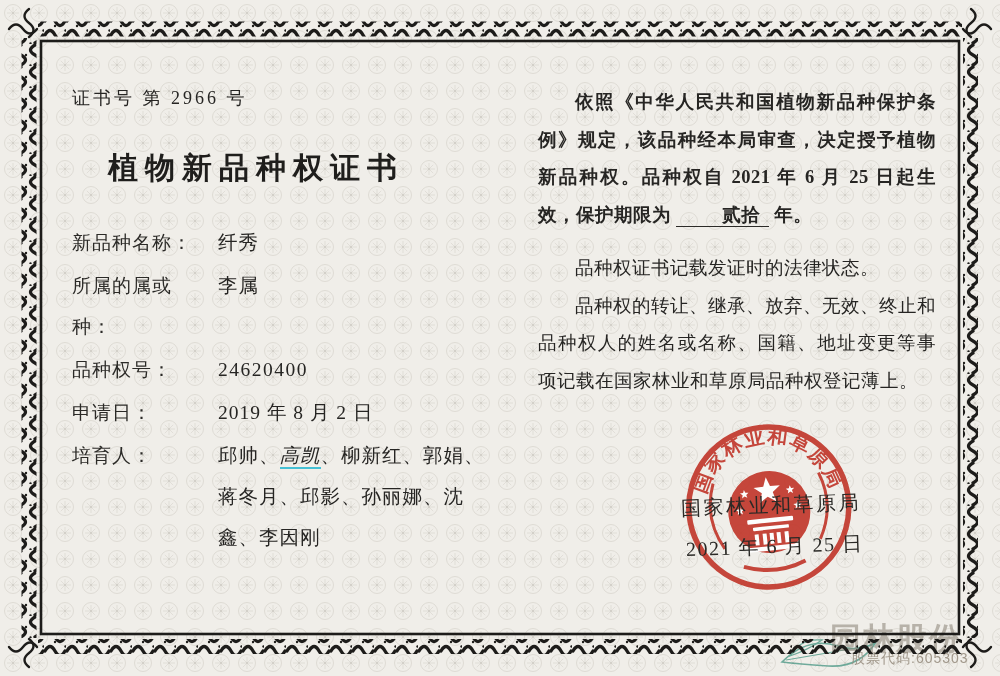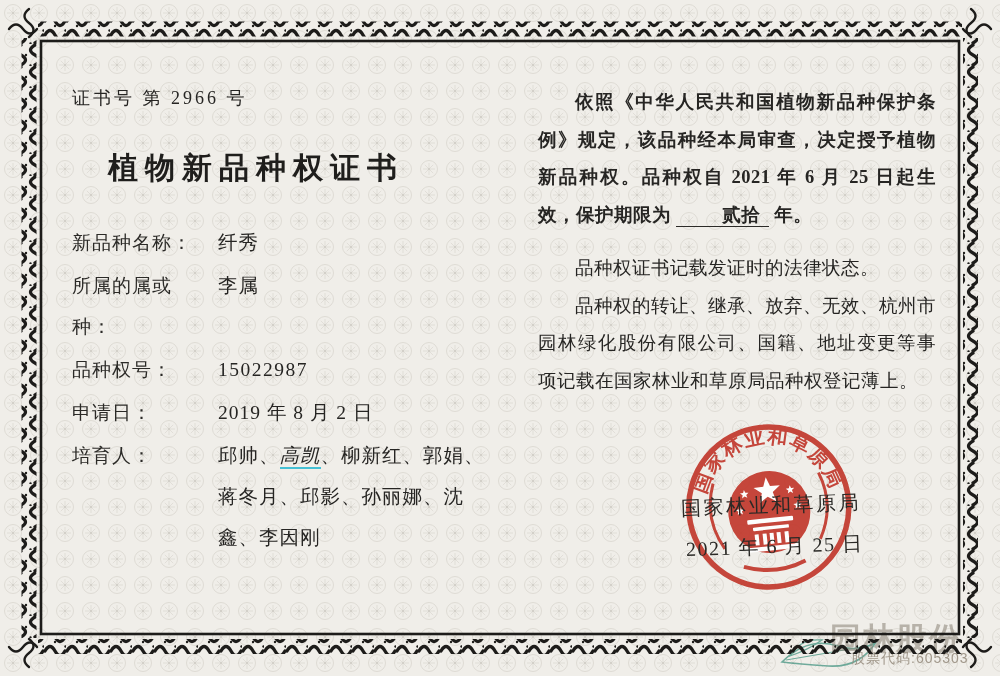--- a/index.html
+++ b/index.html
@@ -144,37 +144,37 @@
     <div class="row">
       <span class="lab">新品种名称：</span>
       <span class="val">纤秀</span>
     </div>
     <div class="row">
       <span class="lab">所属的属或种：</span>
       <span class="val">李属</span>
     </div>
     <div class="row">
       <span class="lab">品种权号：</span>
-      <span class="val num">15022987</span>
+      <span class="val num">24620400</span>
     </div>
     <div class="row">
       <span class="lab">申请日：</span>
       <span class="val">2019 年 8 月 2 日</span>
     </div>
     <div class="row">
       <span class="lab">培育人：</span>
       <span class="val"><span>邱帅、</span><span class="hl-underline">高凯</span><span>、柳新红、郭娟、蒋冬月、邱影、孙丽娜、沈鑫、李因刚</span></span>
     </div>
   </div>
 
   <div class="right-col">
     <p class="p1"><span>依照《中华人民共和国植物新品种保护条例》规定，该品种经本局审查，决定授予植物新品种权。品种权自 2021 年 6 月 25 日起生效，保护期限为</span> <span class="blank-underline">贰拾</span> <span>年。</span></p>
     <div class="legal-block">
       <p>品种权证书记载发证时的法律状态。</p>
-      <p>品种权的转让、继承、放弃、无效、杭州市园林绿化股份有限公司、国籍、地址变更等事项记载在国家林业和草原局品种权登记薄上。</p>
+      <p>品种权的转让、继承、放弃、无效、终止和品种权人的姓名或名称、国籍、地址变更等事项记载在国家林业和草原局品种权登记薄上。</p>
     </div>
   </div>
 
   <div class="seal-agency">国家林业和草原局</div>
   <div class="seal-date">2021 年 6 月 25 日</div>
 
   <svg class="frame" width="1000" height="676" viewBox="0 0 1000 676">
     <defs>
       <pattern id="ph" width="22" height="14" patternUnits="userSpaceOnUse">
         <path d="M1 7 Q6 -2 11 7 Q16 16 21 7" fill="none" stroke="#1d1c1a" stroke-width="3.3" stroke-linecap="round"></path>

